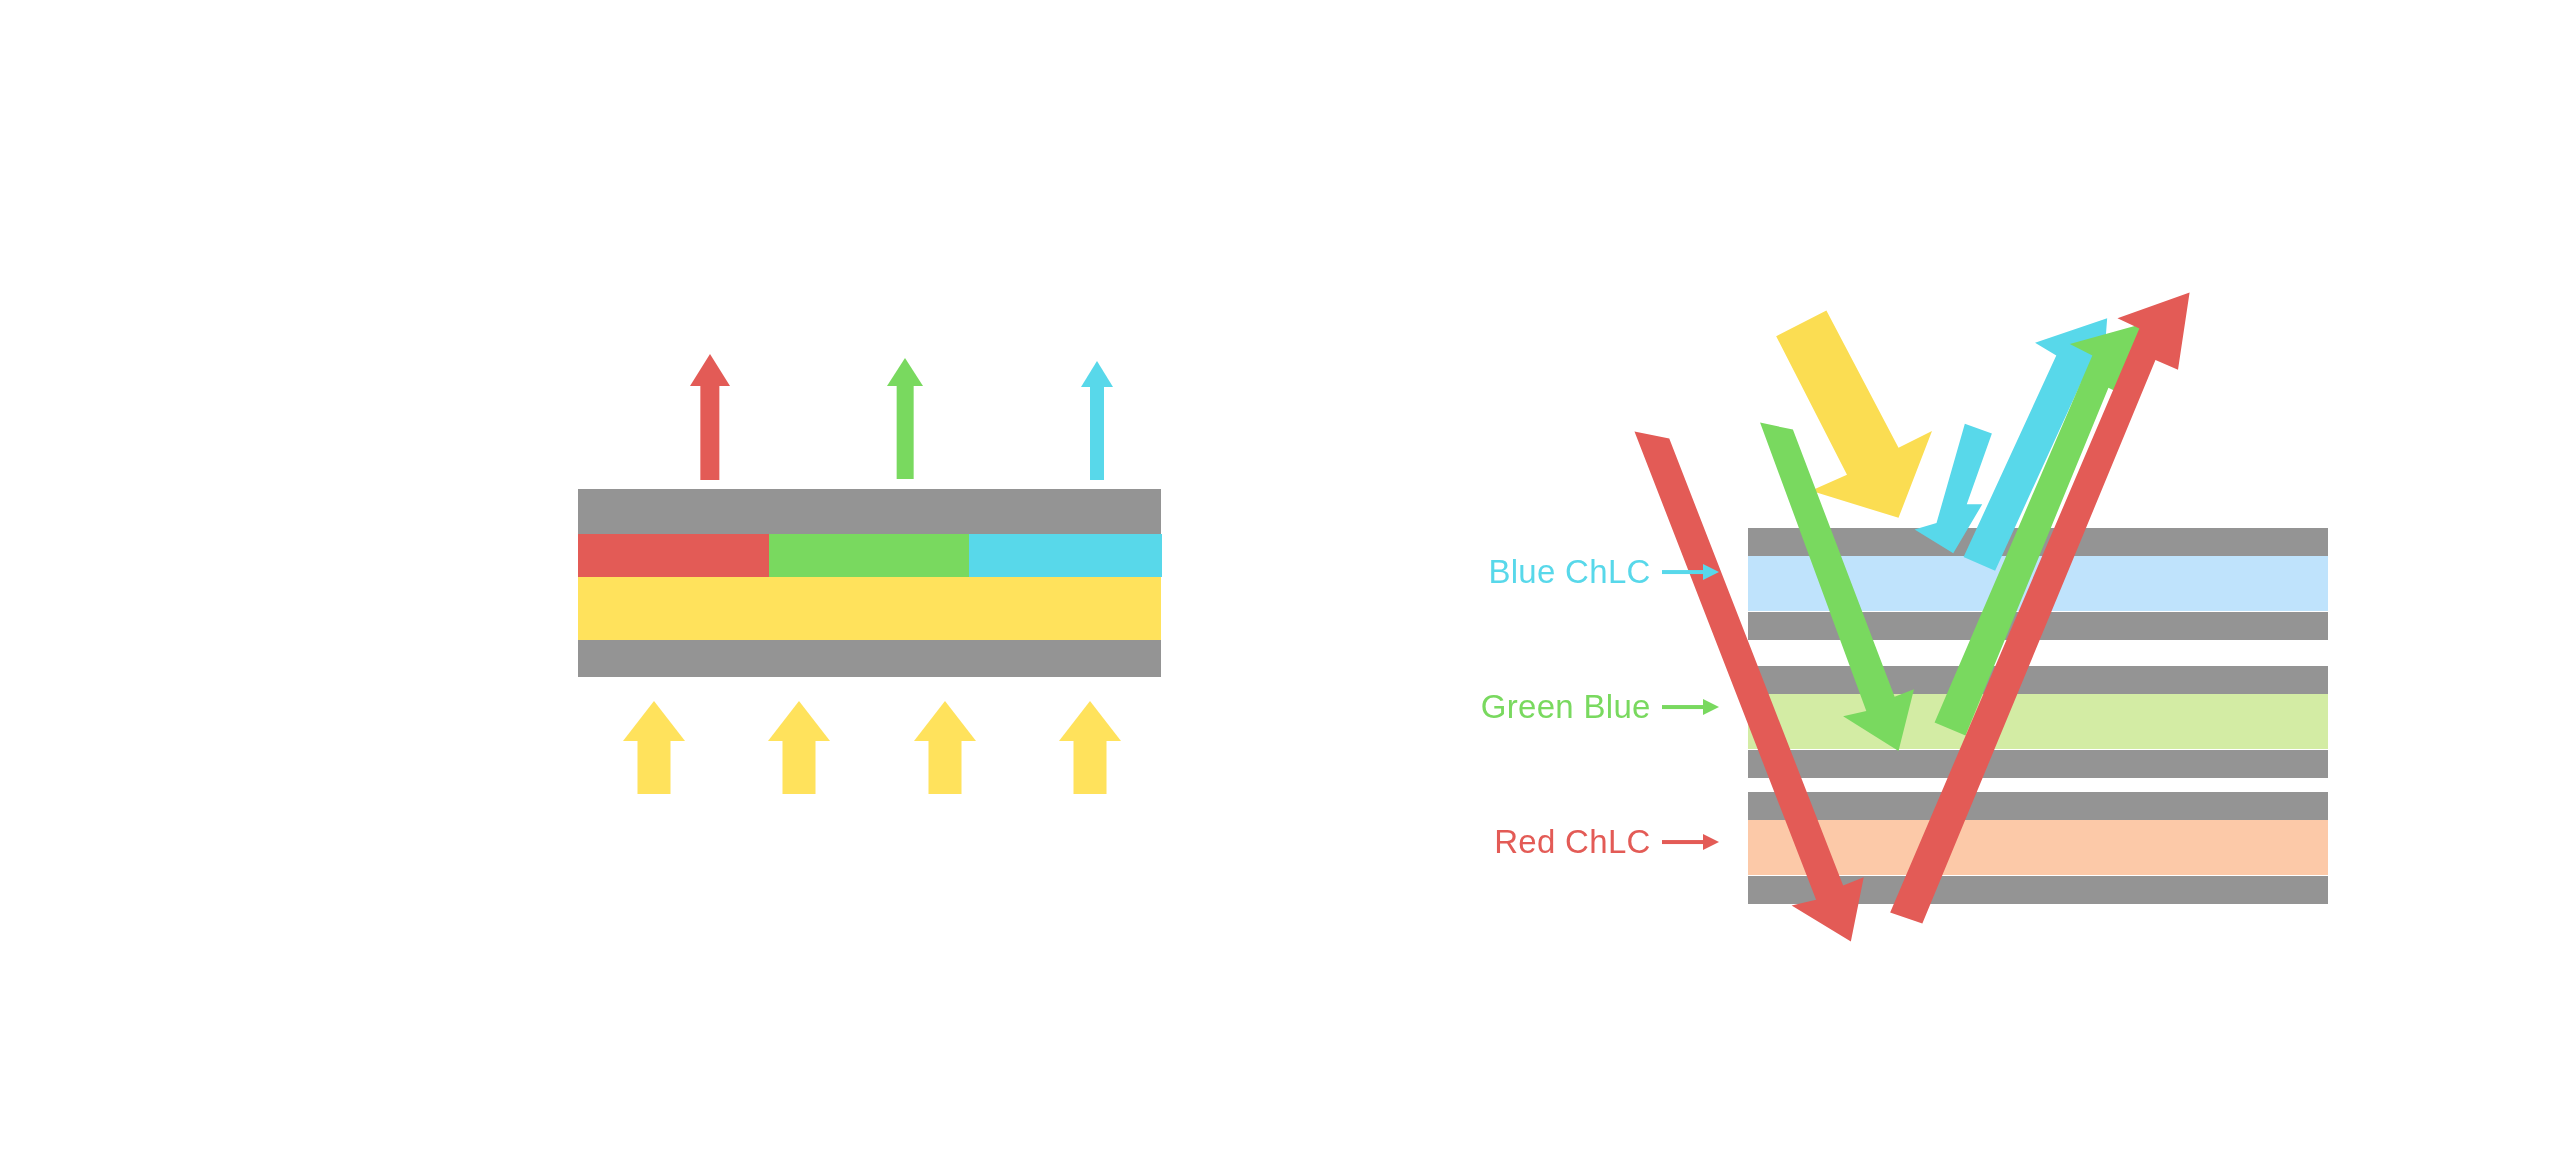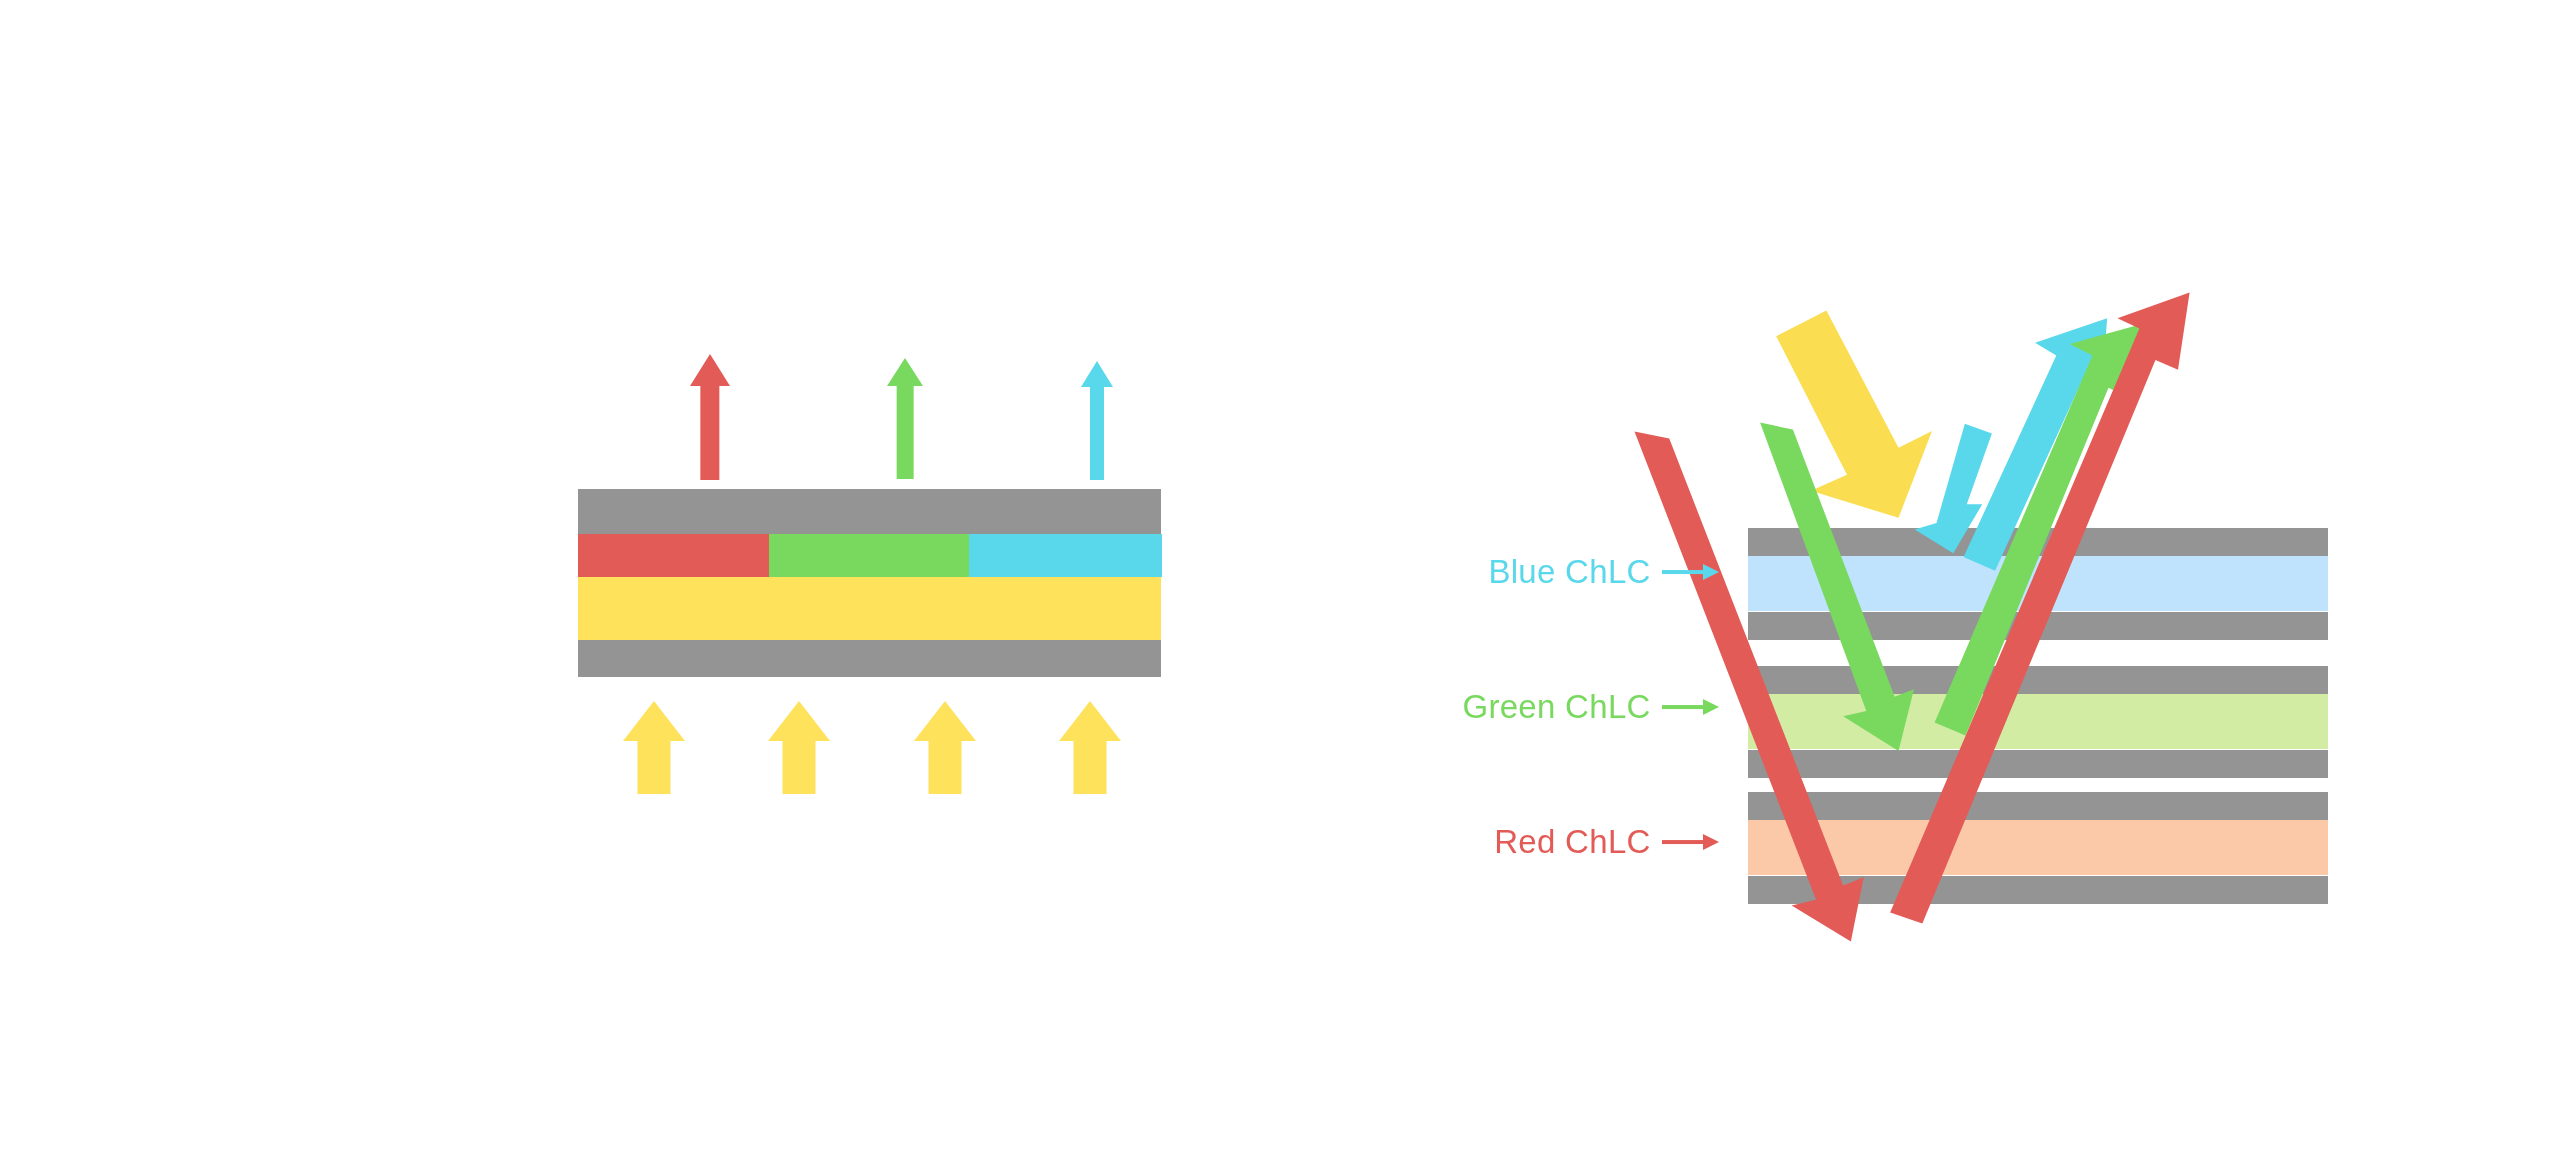--- a/index.html
+++ b/index.html
@@ -149,21 +149,21 @@
 
     <div class="lbl-row" style="left:19.3px;top:509px;width:412px;height:46px;">
       <span class="lbl-text" style="color:#58d8ea;">Blue ChLC</span>
       <span class="lbl-arrow">
         <span class="ln" style="background:#58d8ea;"></span>
         <span class="tip" style="border-left:16.7px solid #58d8ea;"></span>
       </span>
     </div>
 
     <div class="lbl-row" style="left:19.3px;top:644px;width:412px;height:46px;">
-      <span class="lbl-text" style="color:#79d95f;">Green ChLC</span>
+      <span class="lbl-text" style="color:#79d95f;">Green Blue</span>
       <span class="lbl-arrow">
         <span class="ln" style="background:#79d95f;"></span>
         <span class="tip" style="border-left:16.7px solid #79d95f;"></span>
       </span>
     </div>
 
     <div class="lbl-row" style="left:19.3px;top:779px;width:412px;height:46px;">
       <span class="lbl-text" style="color:#e35b56;text-align:right;">Red ChLC</span>
       <span class="lbl-arrow">
         <span class="ln" style="background:#e35b56;"></span>

